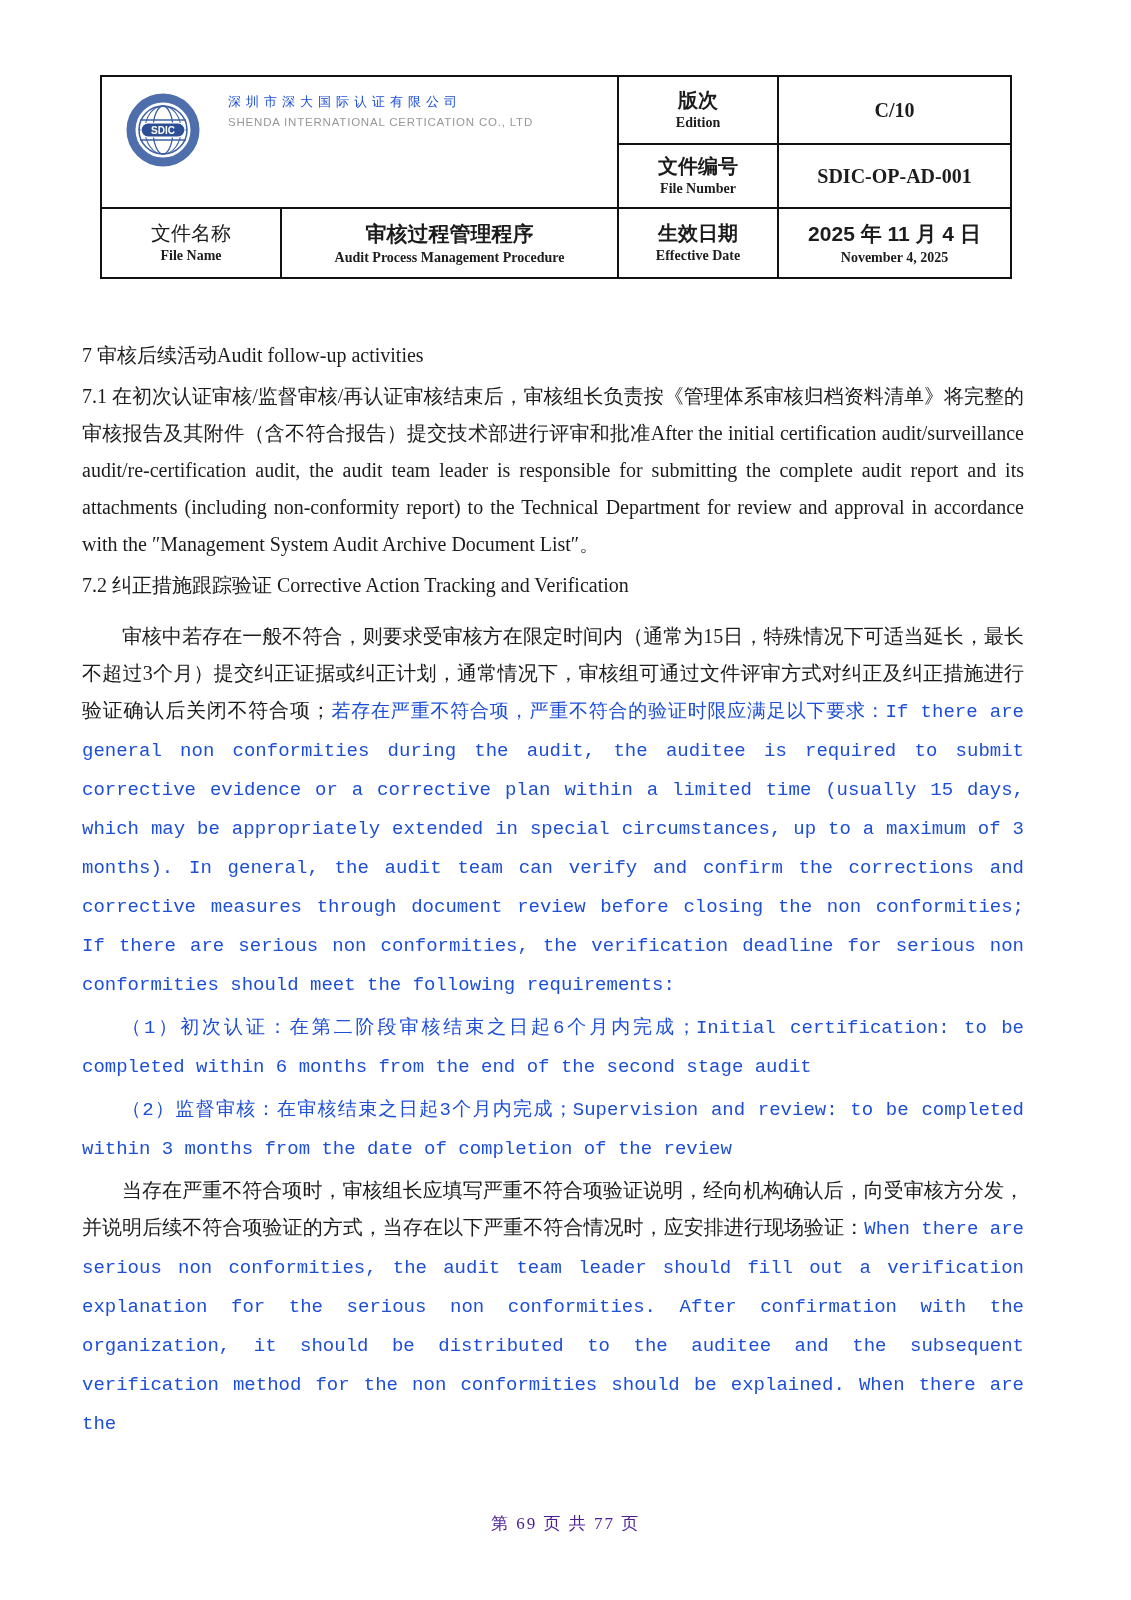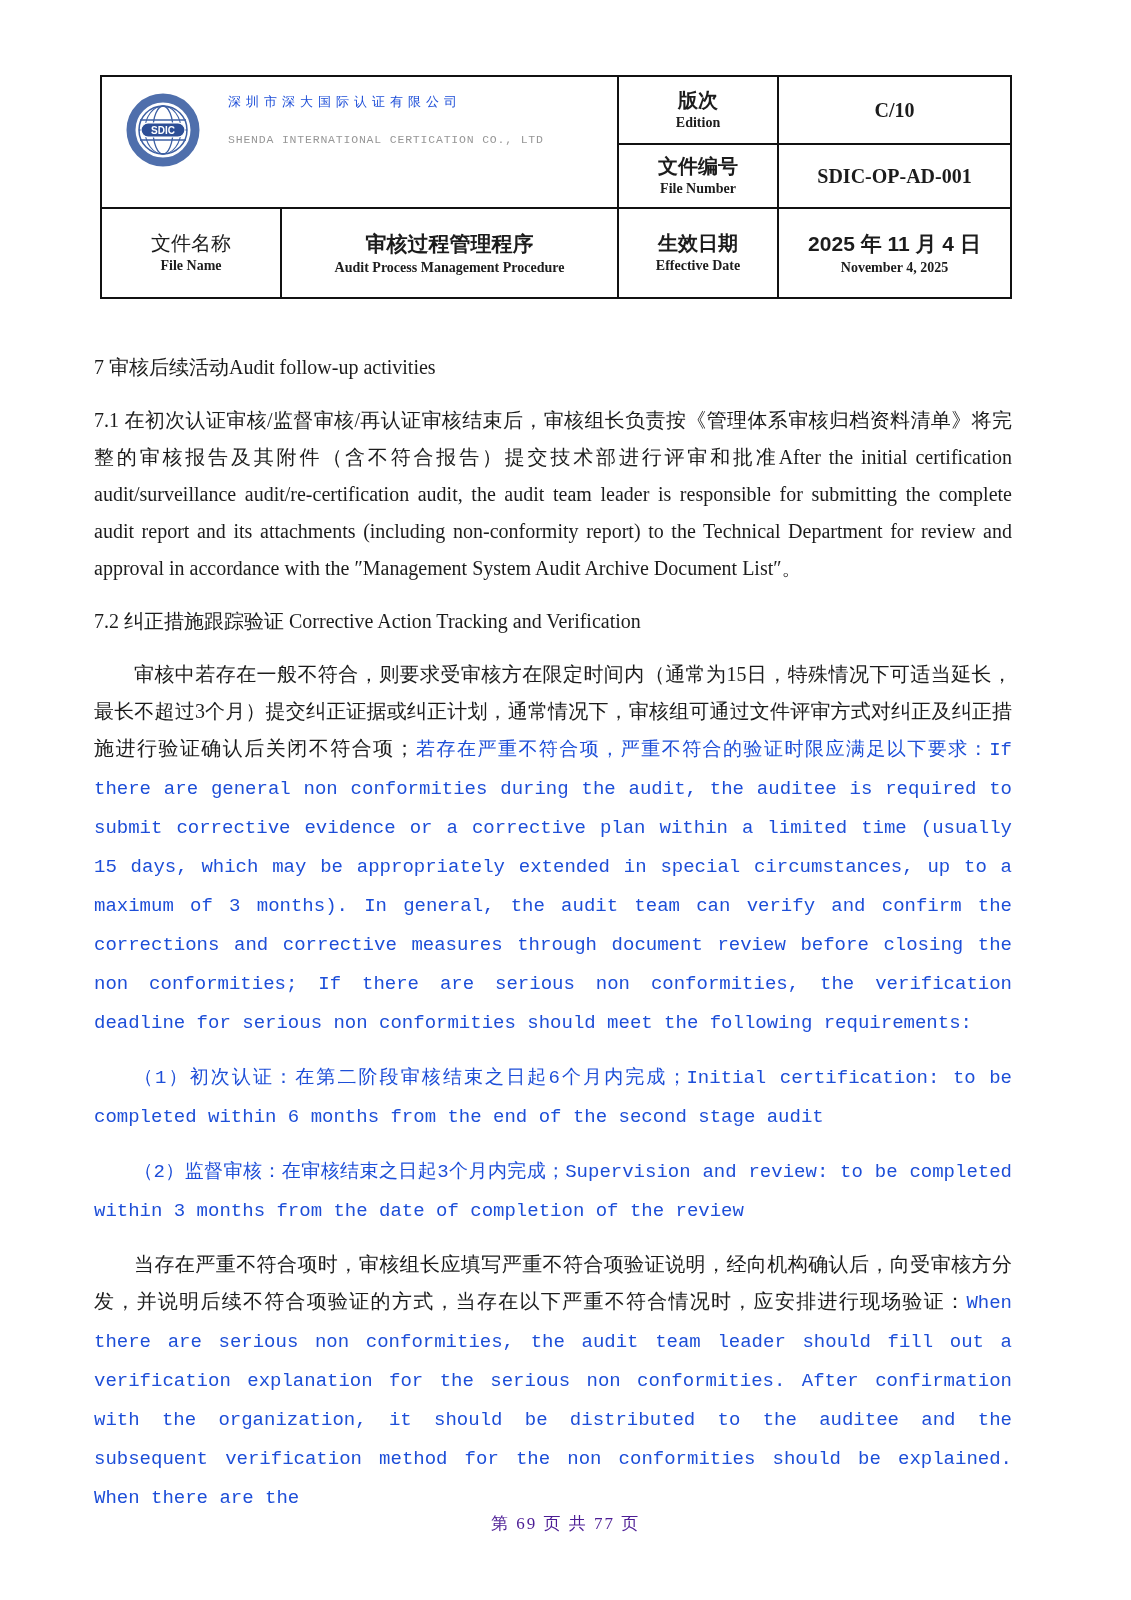--- a/index.html
+++ b/index.html
@@ -17,33 +17,33 @@
     width: 910px; border-collapse: collapse;
     table-layout: fixed;
   }
   .doc-table td {
     border: 2px solid #111;
     text-align: center; vertical-align: middle;
     padding: 4px 6px;
   }
   .row-a td { height: 68px; }
   .row-b td { height: 64px; }
-  .row-c td { height: 90px; text-align: center; }
+  .row-c td { height: 70px; text-align: center; }
 
   .logo-cell { vertical-align: top !important; text-align: left !important; padding: 16px 8px 8px 24px !important; }
   .logo-wrap { display: flex; align-items: flex-start; gap: 28px; }
   .company-cn {
     font-family: "Liberation Sans", "DejaVu Sans", sans-serif;
     font-weight: normal; font-size: 13px; letter-spacing: 5px;
     color: #1d4ed8; white-space: nowrap;
   }
   .company-en {
-    font-family: Liberation Mono, monospace;
+    font-family: Liberation Sans, sans-serif;
     font-size: 11.5px; letter-spacing: 0.8px; color: #979797;
-    margin-top: 22px; white-space: nowrap;
+    margin-top: 5px; white-space: nowrap;
   }
 
   .lbl-cn {
     font-family: "Liberation Sans", "DejaVu Sans", sans-serif;
     font-weight: bold; font-size: 20px; line-height: 1.35;
   }
   .lbl-cn.songti { font-family: "Liberation Serif", serif; font-weight: normal; }
   .lbl-en { font-weight: bold; font-size: 14px; line-height: 1.35; }
   .val-serif { font-weight: bold; font-size: 20px; }
   .val-sans {
@@ -51,21 +51,21 @@
     font-weight: bold; font-size: 21px; line-height: 1.4;
   }
   .val-sub { font-weight: bold; font-size: 14px; line-height: 1.3; }
 
   
   .doc-body {
     position: absolute; left: 78px; top: 333px; width: 950px;
     font-size: 20px; line-height: 37px;
     text-align: justify;
   }
-  .doc-body p { margin: 16px; }
+  .doc-body p { margin: 4px; }
   .indent { text-indent: 2em; }
   .gap-top { margin-top: 14px !important; }
   .run-black { color: #1c1c1c; }
   .run-blue {
     color: #1d4ed8;
     font-family: "Liberation Mono", "DejaVu Sans Mono", monospace;
     font-size: 19px;
   }
 
   

